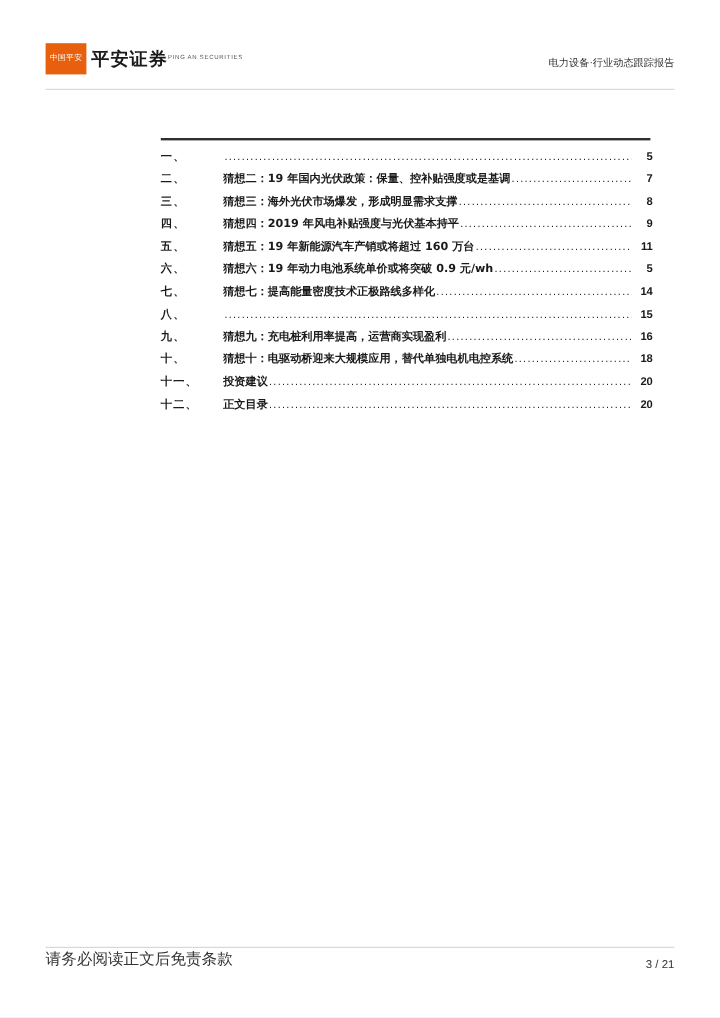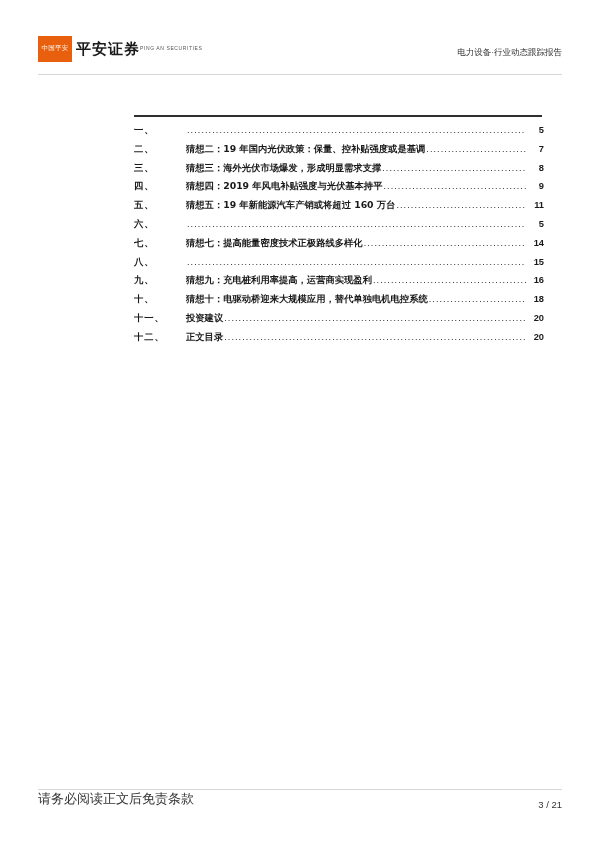--- a/index.html
+++ b/index.html
@@ -227,20 +227,21 @@
 
     <div class="toc-row">
       <span class="toc-num">五、</span>
       <span class="toc-label">猜想五：19 年新能源汽车产销或将超过 160 万台</span>
       <span class="toc-dots">...............................................................................................................................................................</span>
       <span class="toc-page">11</span>
     </div>
 
     <div class="toc-row">
       <span class="toc-num">六、</span>
+      <span class="toc-label">猜想六：19 年动力电池系统单价或将突破 0.9 元/wh</span>
       <span class="toc-dots">...............................................................................................................................................................</span>
       <span class="toc-page">5</span>
     </div>
 
     <div class="toc-row">
       <span class="toc-num">七、</span>
       <span class="toc-label">猜想七：提高能量密度技术正极路线多样化</span>
       <span class="toc-dots">...............................................................................................................................................................</span>
       <span class="toc-page">14</span>
     </div>

